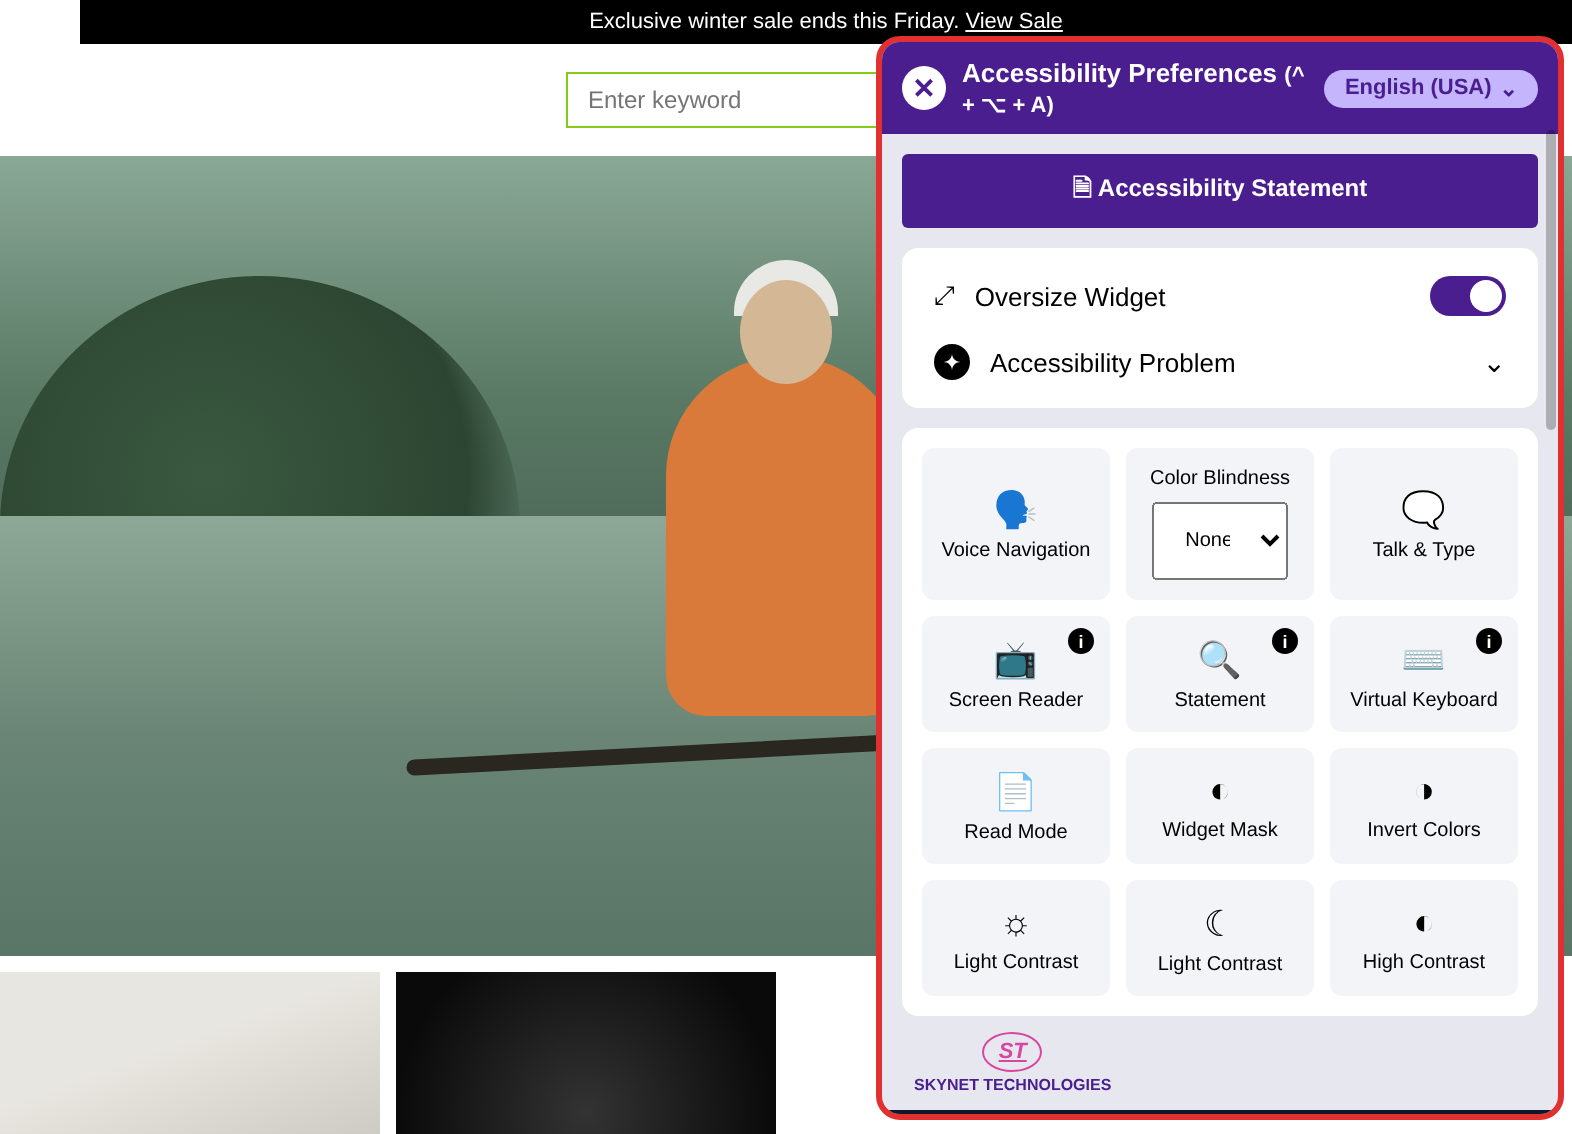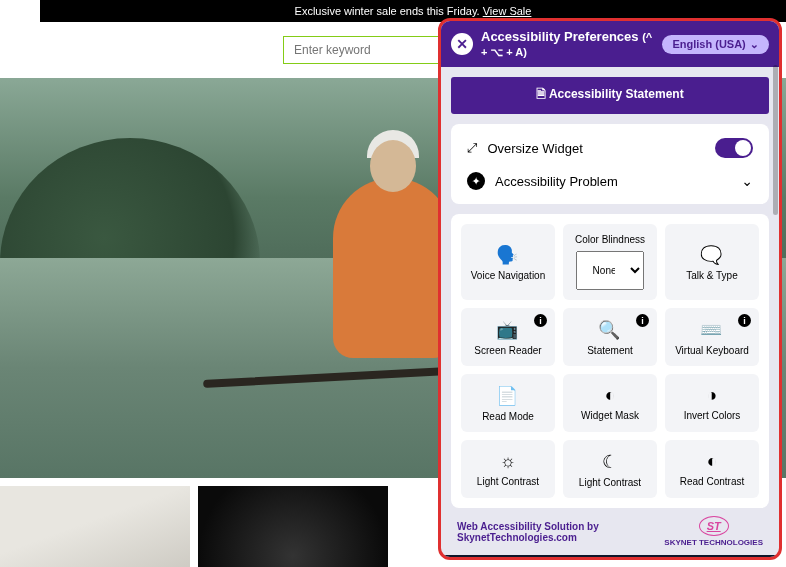--- a/index.html
+++ b/index.html
@@ -172,29 +172,25 @@
     <div class="tile">
       <div class="tile-icon">☼</div>
       <div class="tile-label">Light Contrast</div>
     </div>
     <div class="tile">
       <div class="tile-icon">☾</div>
       <div class="tile-label">Light Contrast</div>
     </div>
     <div class="tile">
       <div class="tile-icon">◐</div>
-      <div class="tile-label">Read Contrast</div>
+      <div class="tile-label">High Contrast</div>
     </div>
   </div>
 
   <div class="panel-footer-credit">
-    <div>
-      <div>Web Accessibility Solution by</div>
-      <div>SkynetTechnologies.com</div>
-    </div>
     <div class="credit-logo">
       <div class="st">ST</div>
       <div>SKYNET TECHNOLOGIES</div>
     </div>
   </div>
 
   <div class="panel-bottom">
     <span>Report a Problem</span>
   </div>
 </div>

